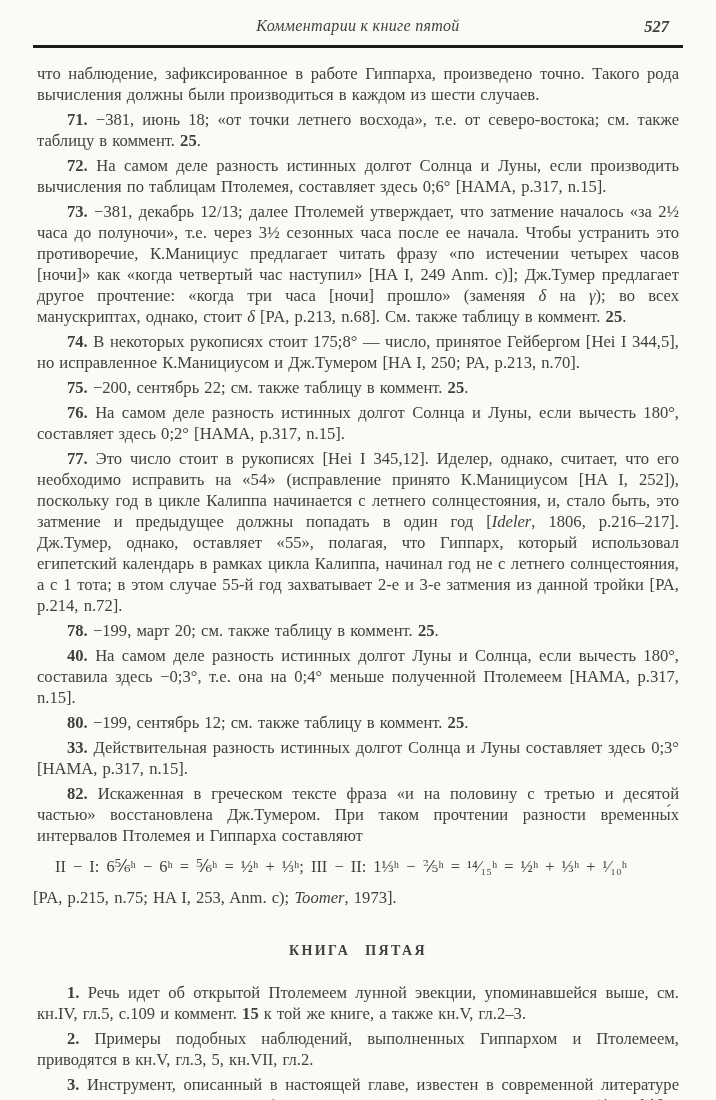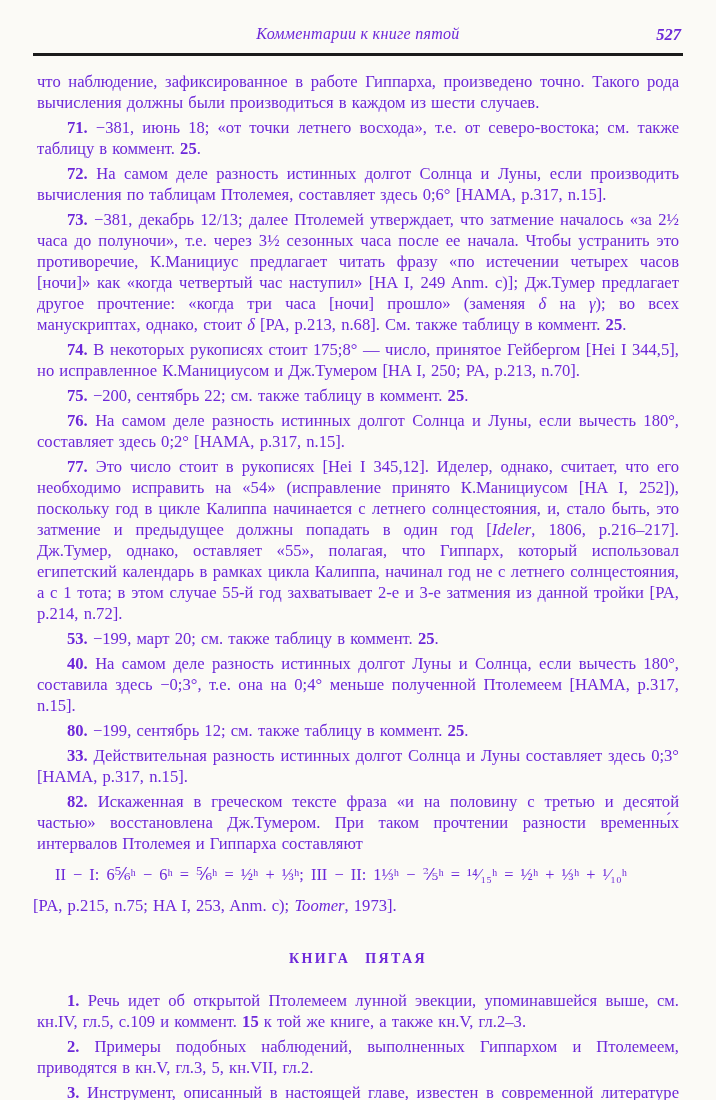--- a/index.html
+++ b/index.html
@@ -5,40 +5,40 @@
   html, body {
     margin: 0;
     padding: 0;
     background: #fbfaf6;
   }
   .page {
     position: relative;
     width: 716px;
     height: 1100px;
     box-sizing: border-box;
-    padding: 25px 33px 0 33px;
+    padding: 17px 33px 0 33px;
     overflow: hidden;
     background: #fbfaf6;
-    color: #6d28d9;
+    color: #404040;
     font-family: "Liberation Serif", "DejaVu Serif", serif;
   }
   .running-header {
     position: relative;
     height: 25px;
     font-style: italic;
     font-size: 16px;
   }
   .rh-title {
     display: block;
     text-align: center;
     letter-spacing: 0.3px;
   }
   .rh-page {
     position: absolute;
-    right: 2px;
+    right: 14px;
     top: 0;
     font-weight: bold;
     font-size: 16.5px;
     font-style: italic;
   }
   .header-rule {
     height: 3px;
     background: #1b1b1b;
     margin: 3px 0 15px 0;
   }
@@ -88,21 +88,21 @@
   <div class="header-rule"></div>
   <div class="page-body">
       <p class="para no-indent">что наблюдение, зафиксированное в работе Гиппарха, произведено точно. Такого рода вычисления должны были производиться в каждом из шести случаев.</p>
       <p class="para"><span class="b">71. </span>−381, июнь 18; «от точки летнего восхода», т.е. от северо-востока; см. также таблицу в коммент. <span class="b">25</span>.</p>
       <p class="para"><span class="b">72. </span>На самом деле разность истинных долгот Солнца и Луны, если производить вычисления по таблицам Птолемея, составляет здесь 0;6° [HAMA, p.317, n.15].</p>
       <p class="para"><span class="b">73. </span>−381, декабрь 12/13; далее Птолемей утверждает, что затмение началось «за 2½ часа до полуночи», т.е. через 3½ сезонных часа после ее начала. Чтобы устранить это противоречие, К.Манициус предлагает читать фразу «по истечении четырех часов [ночи]» как «когда четвертый час наступил» [HA I, 249 Anm. c)]; Дж.Тумер предлагает другое прочтение: «когда три часа [ночи] прошло» (заменяя <span class="i">δ</span> на <span class="i">γ</span>); во всех манускриптах, однако, стоит <span class="i">δ</span> [PA, p.213, n.68]. См. также таблицу в коммент. <span class="b">25</span>.</p>
       <p class="para"><span class="b">74. </span>В некоторых рукописях стоит 175;8° — число, принятое Гейбергом [Hei I 344,5], но исправленное К.Манициусом и Дж.Тумером [HA I, 250; PA, p.213, n.70].</p>
       <p class="para"><span class="b">75. </span>−200, сентябрь 22; см. также таблицу в коммент. <span class="b">25</span>.</p>
       <p class="para"><span class="b">76. </span>На самом деле разность истинных долгот Солнца и Луны, если вычесть 180°, составляет здесь 0;2° [HAMA, p.317, n.15].</p>
       <p class="para"><span class="b">77. </span>Это число стоит в рукописях [Hei I 345,12]. Иделер, однако, считает, что его необходимо исправить на «54» (исправление принято К.Манициусом [HA I, 252]), поскольку год в цикле Калиппа начинается с летнего солнцестояния, и, стало быть, это затмение и предыдущее должны попадать в один год [<span class="i">Ideler</span>, 1806, p.216–217]. Дж.Тумер, однако, оставляет «55», полагая, что Гиппарх, который использовал египетский календарь в рамках цикла Калиппа, начинал год не с летнего солнцестояния, а с 1 тота; в этом случае 55-й год захватывает 2-е и 3-е затмения из данной тройки [PA, p.214, n.72].</p>
-      <p class="para"><span class="b">53. </span>−199, март 20; см. также таблицу в коммент. <span class="b">25</span>.</p>
+      <p class="para"><span class="b">78. </span>−199, март 20; см. также таблицу в коммент. <span class="b">25</span>.</p>
       <p class="para"><span class="b">40. </span>На самом деле разность истинных долгот Луны и Солнца, если вычесть 180°, составила здесь −0;3°, т.е. она на 0;4° меньше полученной Птолемеем [HAMA, p.317, n.15].</p>
       <p class="para"><span class="b">80. </span>−199, сентябрь 12; см. также таблицу в коммент. <span class="b">25</span>.</p>
       <p class="para"><span class="b">33. </span>Действительная разность истинных долгот Солнца и Луны составляет здесь 0;3° [HAMA, p.317, n.15].</p>
       <p class="para"><span class="b">82. </span>Искаженная в греческом тексте фраза «и на половину с третью и десятой частью» восстановлена Дж.Тумером. При таком прочтении разности временны́х интервалов Птолемея и Гиппарха составляют</p>
       <div class="formula">II − I: 6⅚ʰ − 6ʰ = ⅚ʰ = ½ʰ + ⅓ʰ;  III − II: 1⅓ʰ − ⅖ʰ = ¹⁴⁄₁₅ʰ = ½ʰ + ⅓ʰ + ¹⁄₁₀ʰ</div>
       <p class="para no-indent formula-ref">[PA, p.215, n.75; HA I, 253, Anm. c); <span class="i">Toomer</span>, 1973].</p>
       <h2 class="section-heading">КНИГА ПЯТАЯ</h2>
       <p class="para"><span class="b">1. </span>Речь идет об открытой Птолемеем лунной эвекции, упоминавшейся выше, см. кн.IV, гл.5, с.109 и коммент. <span class="b">15</span> к той же книге, а также кн.V, гл.2–3.</p>
       <p class="para"><span class="b">2. </span>Примеры подобных наблюдений, выполненных Гиппархом и Птолемеем, приводятся в кн.V, гл.3, 5, кн.VII, гл.2.</p>
       <p class="para"><span class="b">3. </span>Инструмент, описанный в настоящей главе, известен в современной литературе под названием «армиллярная сфера». Название, используемое Птолемеем (<span class="i">ἀστρολάβον ὀργάνον</span>), означает буквально «инструмент для взятия [положений] звезд». Этот инструмент, по-видимому, был известен уже Гиппарху. Помимо Птолемея, его описание приводит также Папп в комментариях к книге V «Альмагеста» [<span class="i">Rome</span>, 1931] и Прокл в «Гипотезах» [<span class="i">Manitius</span>, 1909]. Современная реконструкция инструмента, основанная на сведениях античных авторов, выполнена А.Ромом [, 1927]. Принцип действия, конструктивные особенности и точностные характеристики инструмента рассмотрены на современном уровне М.Ю. Шевченко</p>

